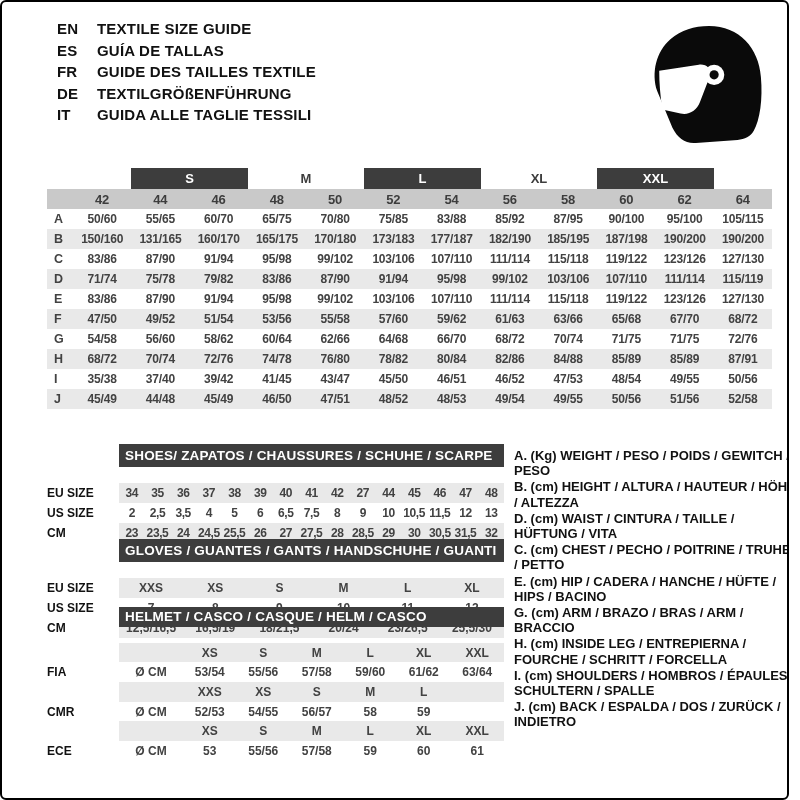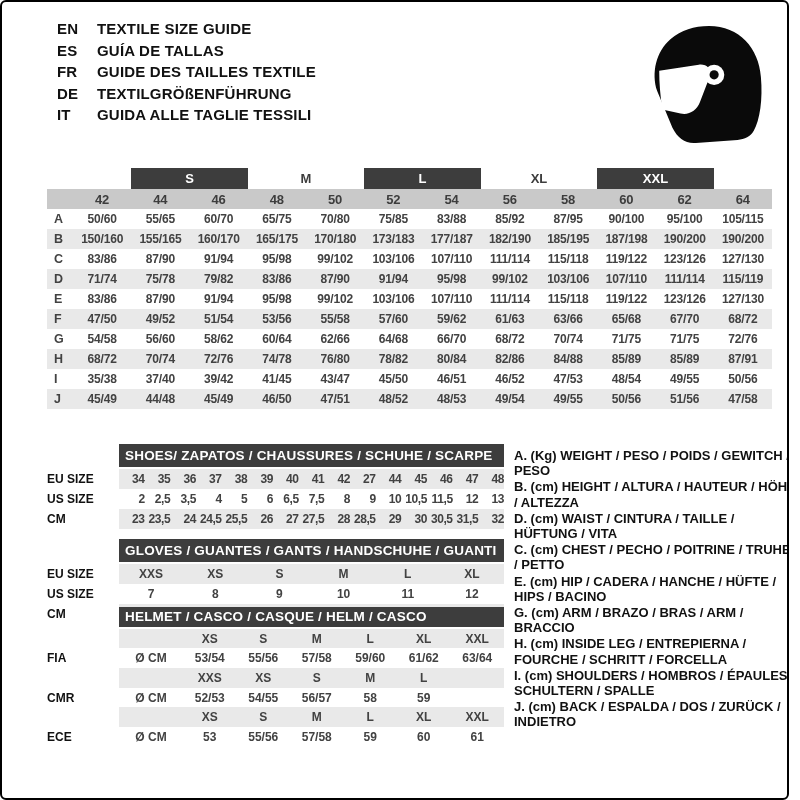--- a/index.html
+++ b/index.html
@@ -20,27 +20,27 @@
   .gbox{background:#3d3d3d;color:#fff;}
   .gplain{color:#3d3d3d;}
   .mrow{display:grid;grid-template-columns:26px repeat(12,1fr);height:20px;align-items:center;text-align:center;font-size:12px;letter-spacing:-.2px;}
   .mrow>.mlabel{text-align:left;padding-left:7px;font-size:12.5px;}
   .strip{background:#c9c9c9;font-size:13px;color:#3d3d3d;}
   .stripe{background:#e9e9e9;}
   
   .ltable{position:absolute;left:45px;width:457px;font-weight:bold;color:#424242;}
   .shoes{top:442px;} .gloves{top:537px;} .helm{top:605px;}
   .lrow{display:grid;grid-template-columns:72px 1fr;height:20px;}
-  .barrow{height:23px;margin-bottom:2px;}
+  .barrow{height:23px;margin-bottom:16px;}
   .helm .barrow{height:22px;}
   .helm .lrow{height:19.7px;}
   .rlabel{font-size:12px;color:#111;align-self:center;}
   .bar{background:#3d3d3d;color:#fff;font-size:13.5px;display:flex;align-items:center;padding-left:6px;letter-spacing:.2px;}
   .vals{display:grid;align-items:center;text-align:center;font-size:12px;height:100%;}
-  .v15{grid-template-columns:repeat(15,1fr);letter-spacing:-.4px;text-align:right;}
+  .v15{grid-template-columns:repeat(15,1fr);letter-spacing:-.4px;}
   .v6{grid-template-columns:repeat(6,1fr);}
   .v7{grid-template-columns:64px repeat(6,1fr);}
   .band{background:#e9e9e9;}
   
   .legend{position:absolute;left:512px;top:446px;width:282px;font-size:13px;font-weight:bold;line-height:15.2px;color:#111;}
   .legend-item{margin-bottom:1px;}
 </style>
 </head>
 <body>
 
@@ -112,21 +112,21 @@
         <span>83/88</span>
         <span>85/92</span>
         <span>87/95</span>
         <span>90/100</span>
         <span>95/100</span>
         <span>105/115</span>
       </div>
     <div class="mrow stripe">
       <span class="mlabel">B</span>
     <span>150/160</span>
-        <span>155/165</span>
+        <span>131/165</span>
         <span>160/170</span>
         <span>165/175</span>
         <span>170/180</span>
         <span>173/183</span>
         <span>177/187</span>
         <span>182/190</span>
         <span>185/195</span>
         <span>187/198</span>
         <span>190/200</span>
         <span>190/200</span>
@@ -242,21 +242,21 @@
         <span>44/48</span>
         <span>45/49</span>
         <span>46/50</span>
         <span>47/51</span>
         <span>48/52</span>
         <span>48/53</span>
         <span>49/54</span>
         <span>49/55</span>
         <span>50/56</span>
         <span>51/56</span>
-        <span>47/58</span>
+        <span>52/58</span>
       </div>
   </div>
 
   <div class="ltable shoes">
     <div class="lrow barrow">
       <span class="rlabel"></span>
       <div class="bar">SHOES/ ZAPATOS / CHAUSSURES / SCHUHE / SCARPE</div>
     </div>
     <div class="lrow">
       <span class="rlabel">EU SIZE</span>

